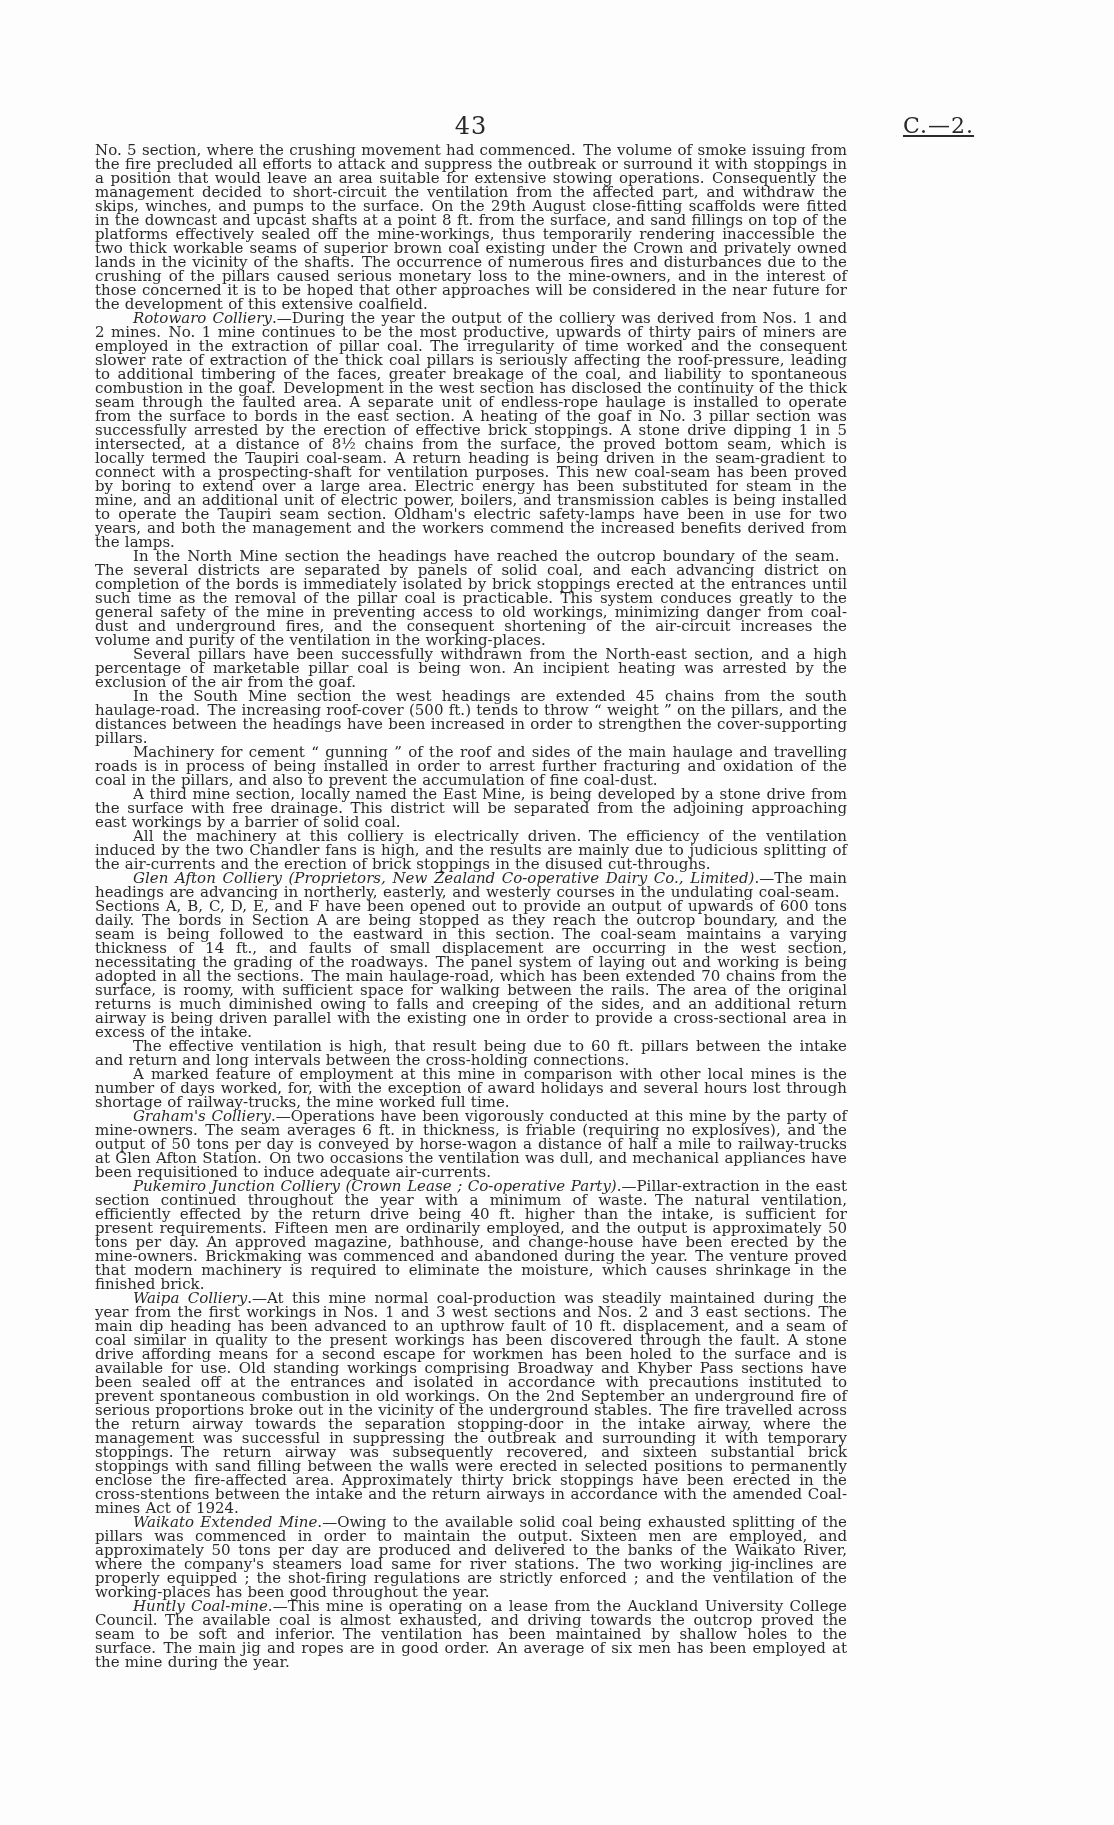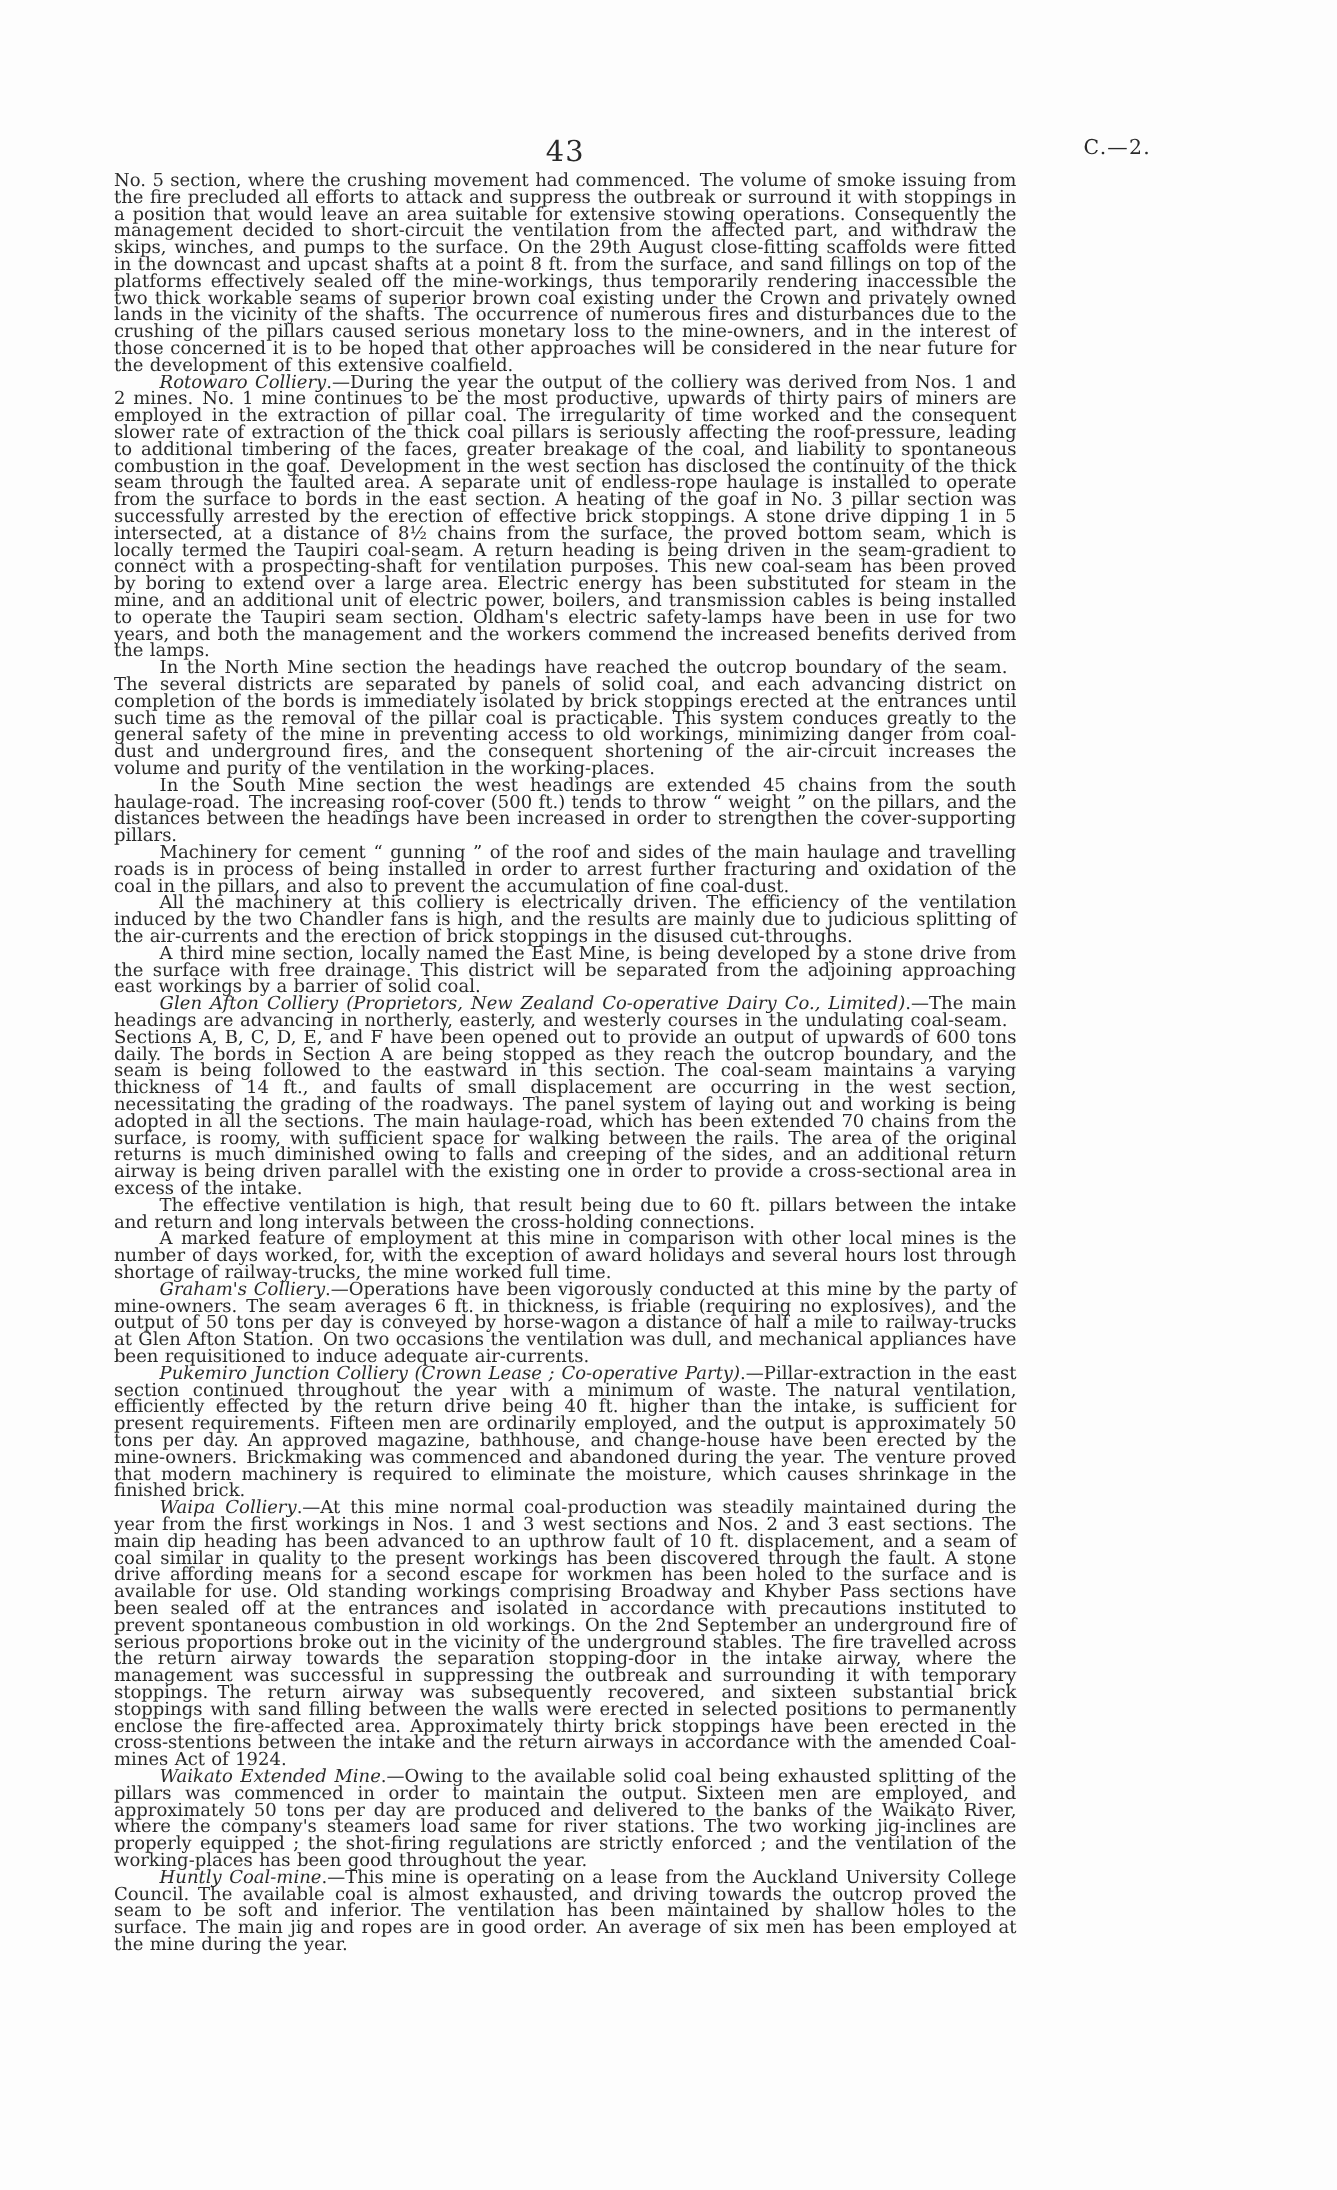--- a/index.html
+++ b/index.html
@@ -19,22 +19,23 @@
     left: 95px;
     width: 752px;
     text-align: center;
     font-size: 24px;
     letter-spacing: 1px;
   }
   .report-code {
     position: absolute;
     top: 113px;
     left: 903px;
-    font-size: 17px;
+    font-size: 22px;
     letter-spacing: 1px;
+    text-decoration: underline;
   }
   .text-block {
     position: absolute;
     top: 143px;
     left: 95px;
     width: 752px;
   }
   .para {
     margin: 0;
     font-size: 15px;
@@ -48,24 +49,25 @@
 </head>
 <body>
 
 <div class="page">
   <div class="page-number">43</div>
   <div class="report-code">C.—2.</div>
   <div class="text-block">
       <p class="para">No. 5 section, where the crushing movement had commenced. The volume of smoke issuing from the fire precluded all efforts to attack and suppress the outbreak or surround it with stoppings in a position that would leave an area suitable for extensive stowing operations. Consequently the management decided to short-circuit the ventilation from the affected part, and withdraw the skips, winches, and pumps to the surface. On the 29th August close-fitting scaffolds were fitted in the downcast and upcast shafts at a point 8 ft. from the surface, and sand fillings on top of the platforms effectively sealed off the mine-workings, thus temporarily rendering inaccessible the two thick workable seams of superior brown coal existing under the Crown and privately owned lands in the vicinity of the shafts. The occurrence of numerous fires and disturbances due to the crushing of the pillars caused serious monetary loss to the mine-owners, and in the interest of those concerned it is to be hoped that other approaches will be considered in the near future for the development of this extensive coalfield.</p>
       <p class="para indent"><i>Rotowaro Colliery</i>.—During the year the output of the colliery was derived from Nos. 1 and 2 mines. No. 1 mine continues to be the most productive, upwards of thirty pairs of miners are employed in the extraction of pillar coal. The irregularity of time worked and the consequent slower rate of extraction of the thick coal pillars is seriously affecting the roof-pressure, leading to additional timbering of the faces, greater breakage of the coal, and liability to spontaneous combustion in the goaf. Development in the west section has disclosed the continuity of the thick seam through the faulted area. A separate unit of endless-rope haulage is installed to operate from the surface to bords in the east section. A heating of the goaf in No. 3 pillar section was successfully arrested by the erection of effective brick stoppings. A stone drive dipping 1 in 5 intersected, at a distance of 8½ chains from the surface, the proved bottom seam, which is locally termed the Taupiri coal-seam. A return heading is being driven in the seam-gradient to connect with a prospecting-shaft for ventilation purposes. This new coal-seam has been proved by boring to extend over a large area. Electric energy has been substituted for steam in the mine, and an additional unit of electric power, boilers, and transmission cables is being installed to operate the Taupiri seam section. Oldham's electric safety-lamps have been in use for two years, and both the management and the workers commend the increased benefits derived from the lamps.</p>
       <p class="para indent">In the North Mine section the headings have reached the outcrop boundary of the seam. The several districts are separated by panels of solid coal, and each advancing district on completion of the bords is immediately isolated by brick stoppings erected at the entrances until such time as the removal of the pillar coal is practicable. This system conduces greatly to the general safety of the mine in preventing access to old workings, minimizing danger from coal-dust and underground fires, and the consequent shortening of the air-circuit increases the volume and purity of the ventilation in the working-places.</p>
+      <p class="para indent">Several pillars have been successfully withdrawn from the North-east section, and a high percentage of marketable pillar coal is being won. An incipient heating was arrested by the exclusion of the air from the goaf.</p>
       <p class="para indent">In the South Mine section the west headings are extended 45 chains from the south haulage-road. The increasing roof-cover (500 ft.) tends to throw “ weight ” on the pillars, and the distances between the headings have been increased in order to strengthen the cover-supporting pillars.</p>
       <p class="para indent">Machinery for cement “ gunning ” of the roof and sides of the main haulage and travelling roads is in process of being installed in order to arrest further fracturing and oxidation of the coal in the pillars, and also to prevent the accumulation of fine coal-dust.</p>
+      <p class="para indent">A third mine section, locally named the East Mine, is being developed by a stone drive from the surface with free drainage. This district will be separated from the adjoining approaching east workings by a barrier of solid coal.</p>
       <p class="para indent">All the machinery at this colliery is electrically driven. The efficiency of the ventilation induced by the two Chandler fans is high, and the results are mainly due to judicious splitting of the air-currents and the erection of brick stoppings in the disused cut-throughs.</p>
-      <p class="para indent">A third mine section, locally named the East Mine, is being developed by a stone drive from the surface with free drainage. This district will be separated from the adjoining approaching east workings by a barrier of solid coal.</p>
       <p class="para indent"><i>Glen Afton Colliery (Proprietors, New Zealand Co-operative Dairy Co., Limited)</i>.—The main headings are advancing in northerly, easterly, and westerly courses in the undulating coal-seam. Sections A, B, C, D, E, and F have been opened out to provide an output of upwards of 600 tons daily. The bords in Section A are being stopped as they reach the outcrop boundary, and the seam is being followed to the eastward in this section. The coal-seam maintains a varying thickness of 14 ft., and faults of small displacement are occurring in the west section, necessitating the grading of the roadways. The panel system of laying out and working is being adopted in all the sections. The main haulage-road, which has been extended 70 chains from the surface, is roomy, with sufficient space for walking between the rails. The area of the original returns is much diminished owing to falls and creeping of the sides, and an additional return airway is being driven parallel with the existing one in order to provide a cross-sectional area in excess of the intake.</p>
       <p class="para indent">The effective ventilation is high, that result being due to 60 ft. pillars between the intake and return and long intervals between the cross-holding connections.</p>
       <p class="para indent">A marked feature of employment at this mine in comparison with other local mines is the number of days worked, for, with the exception of award holidays and several hours lost through shortage of railway-trucks, the mine worked full time.</p>
       <p class="para indent"><i>Graham's Colliery</i>.—Operations have been vigorously conducted at this mine by the party of mine-owners. The seam averages 6 ft. in thickness, is friable (requiring no explosives), and the output of 50 tons per day is conveyed by horse-wagon a distance of half a mile to railway-trucks at Glen Afton Station. On two occasions the ventilation was dull, and mechanical appliances have been requisitioned to induce adequate air-currents.</p>
       <p class="para indent"><i>Pukemiro Junction Colliery (Crown Lease ; Co-operative Party)</i>.—Pillar-extraction in the east section continued throughout the year with a minimum of waste. The natural ventilation, efficiently effected by the return drive being 40 ft. higher than the intake, is sufficient for present requirements. Fifteen men are ordinarily employed, and the output is approximately 50 tons per day. An approved magazine, bathhouse, and change-house have been erected by the mine-owners. Brickmaking was commenced and abandoned during the year. The venture proved that modern machinery is required to eliminate the moisture, which causes shrinkage in the finished brick.</p>
       <p class="para indent"><i>Waipa Colliery</i>.—At this mine normal coal-production was steadily maintained during the year from the first workings in Nos. 1 and 3 west sections and Nos. 2 and 3 east sections. The main dip heading has been advanced to an upthrow fault of 10 ft. displacement, and a seam of coal similar in quality to the present workings has been discovered through the fault. A stone drive affording means for a second escape for workmen has been holed to the surface and is available for use. Old standing workings comprising Broadway and Khyber Pass sections have been sealed off at the entrances and isolated in accordance with precautions instituted to prevent spontaneous combustion in old workings. On the 2nd September an underground fire of serious proportions broke out in the vicinity of the underground stables. The fire travelled across the return airway towards the separation stopping-door in the intake airway, where the management was successful in suppressing the outbreak and surrounding it with temporary stoppings. The return airway was subsequently recovered, and sixteen substantial brick stoppings with sand filling between the walls were erected in selected positions to permanently enclose the fire-affected area. Approximately thirty brick stoppings have been erected in the cross-stentions between the intake and the return airways in accordance with the amended Coal-mines Act of 1924.</p>
       <p class="para indent"><i>Waikato Extended Mine</i>.—Owing to the available solid coal being exhausted splitting of the pillars was commenced in order to maintain the output. Sixteen men are employed, and approximately 50 tons per day are produced and delivered to the banks of the Waikato River, where the company's steamers load same for river stations. The two working jig-inclines are properly equipped ; the shot-firing regulations are strictly enforced ; and the ventilation of the working-places has been good throughout the year.</p>
       <p class="para indent"><i>Huntly Coal-mine</i>.—This mine is operating on a lease from the Auckland University College Council. The available coal is almost exhausted, and driving towards the outcrop proved the seam to be soft and inferior. The ventilation has been maintained by shallow holes to the surface. The main jig and ropes are in good order. An average of six men has been employed at the mine during the year.</p>
     </div>
 </div>

